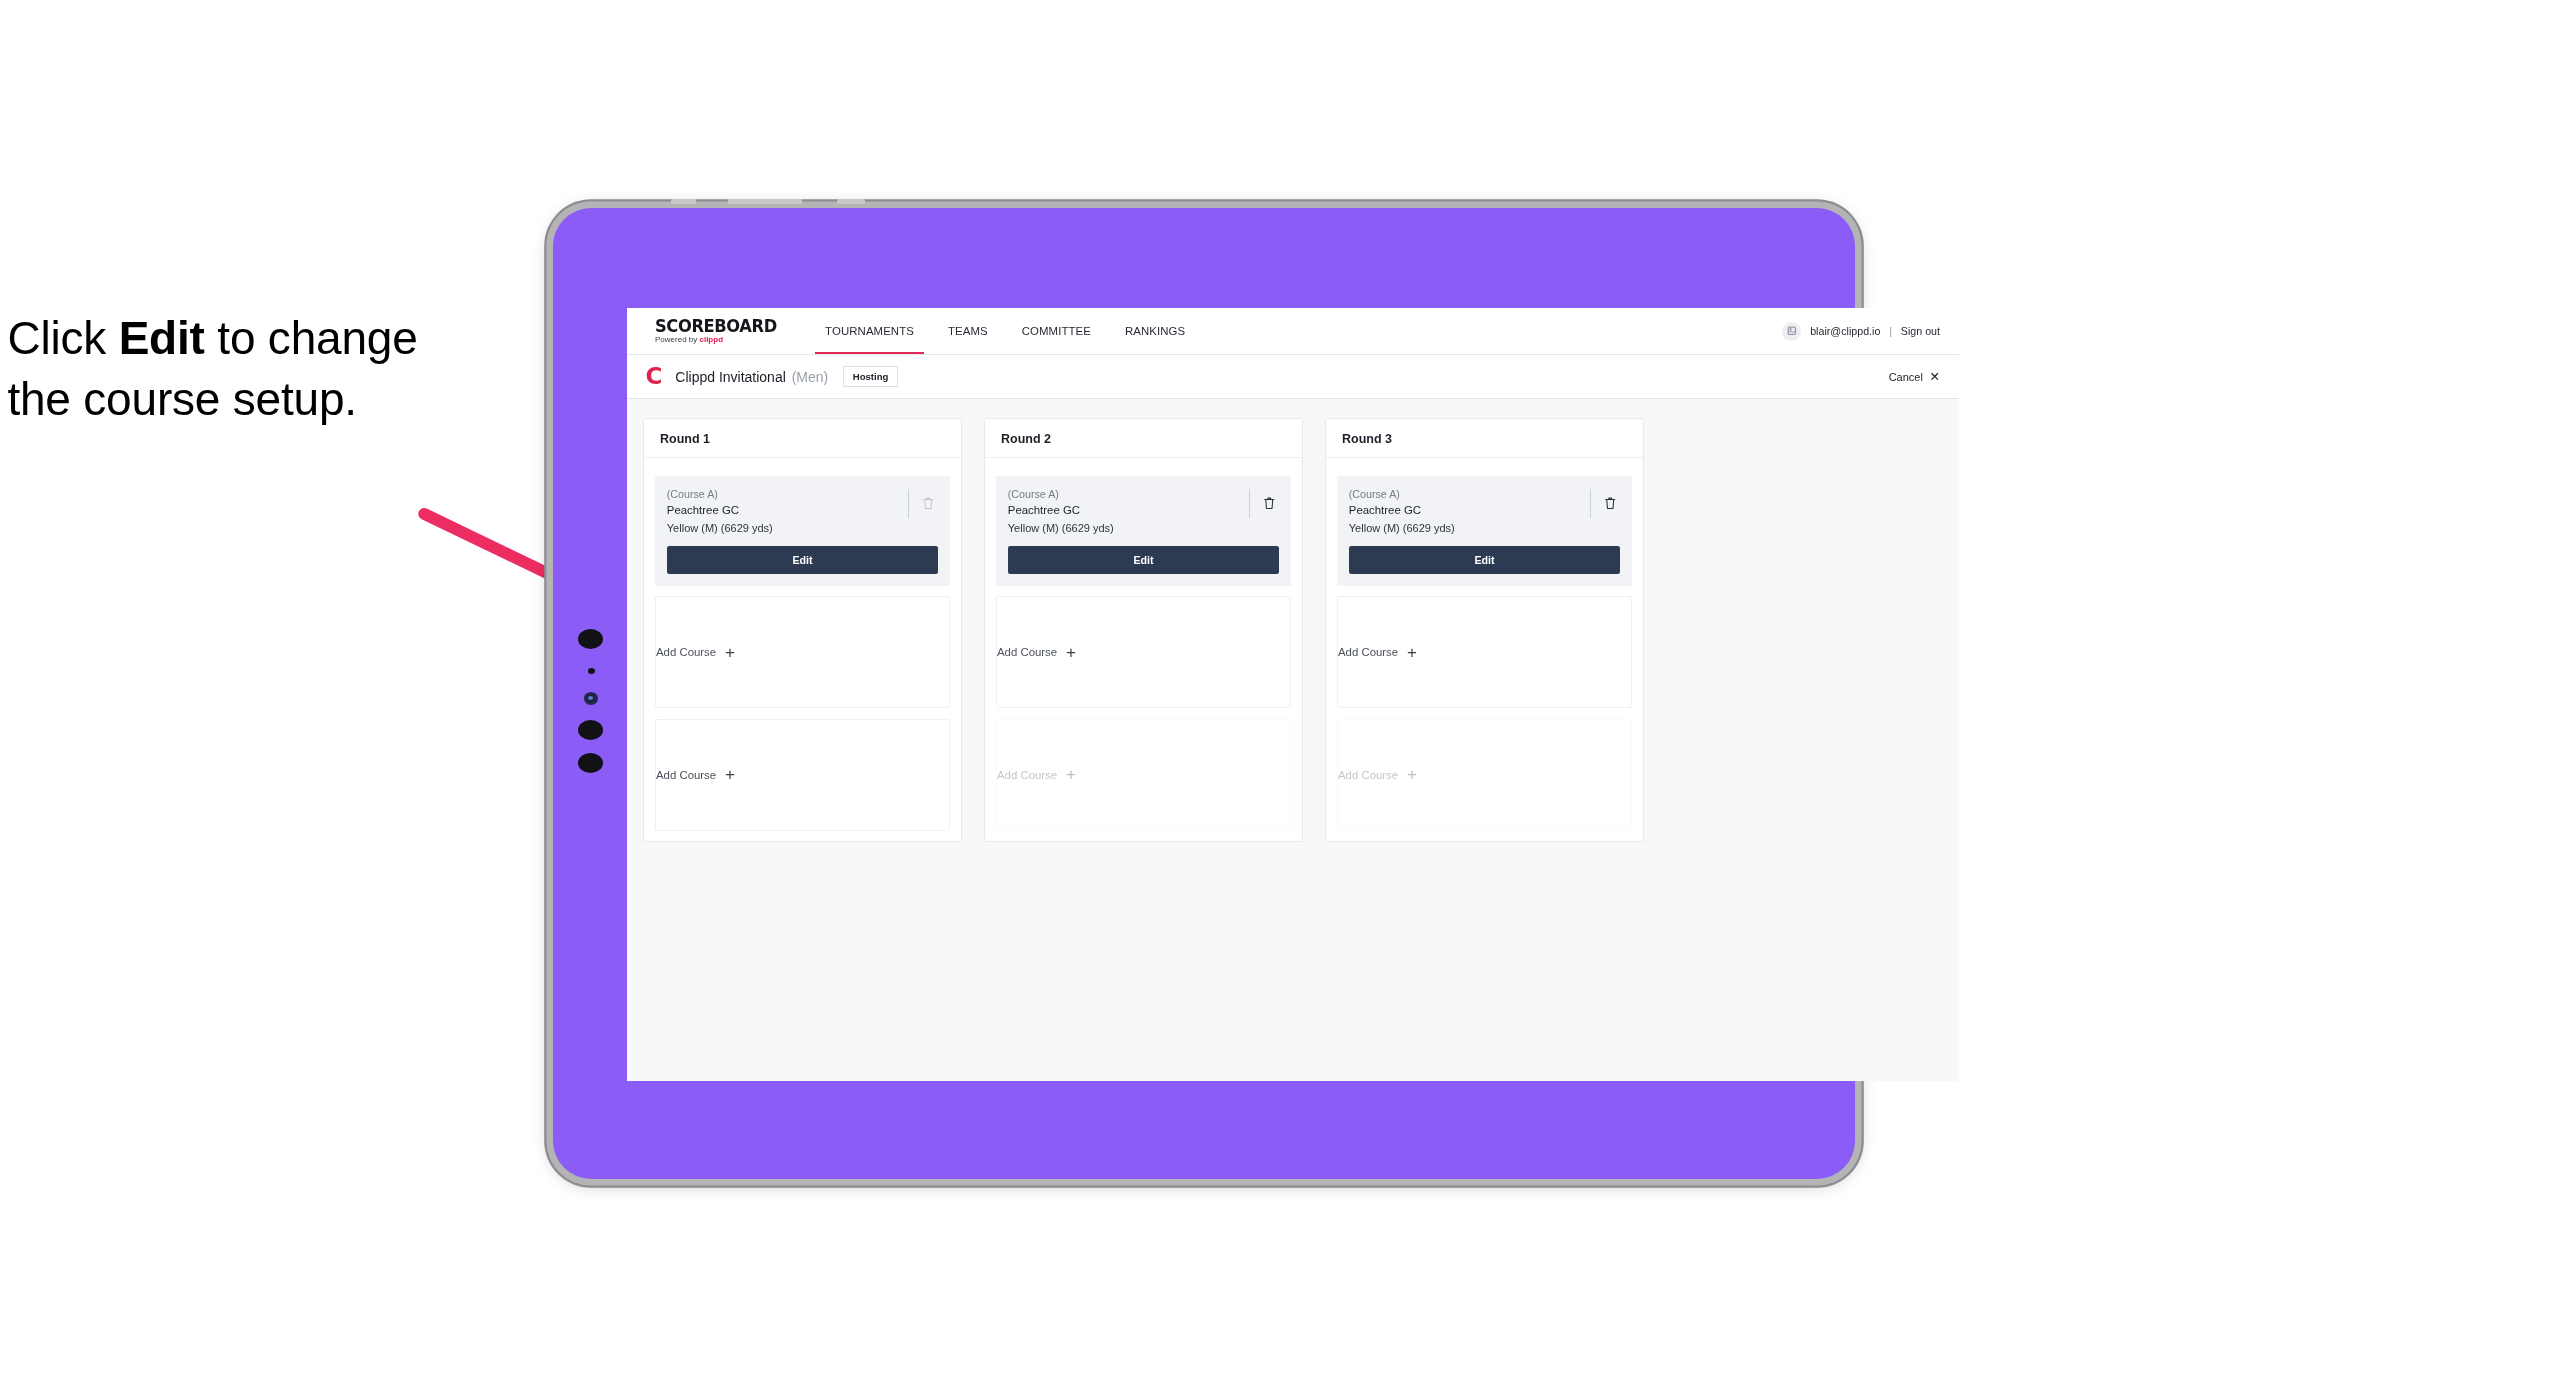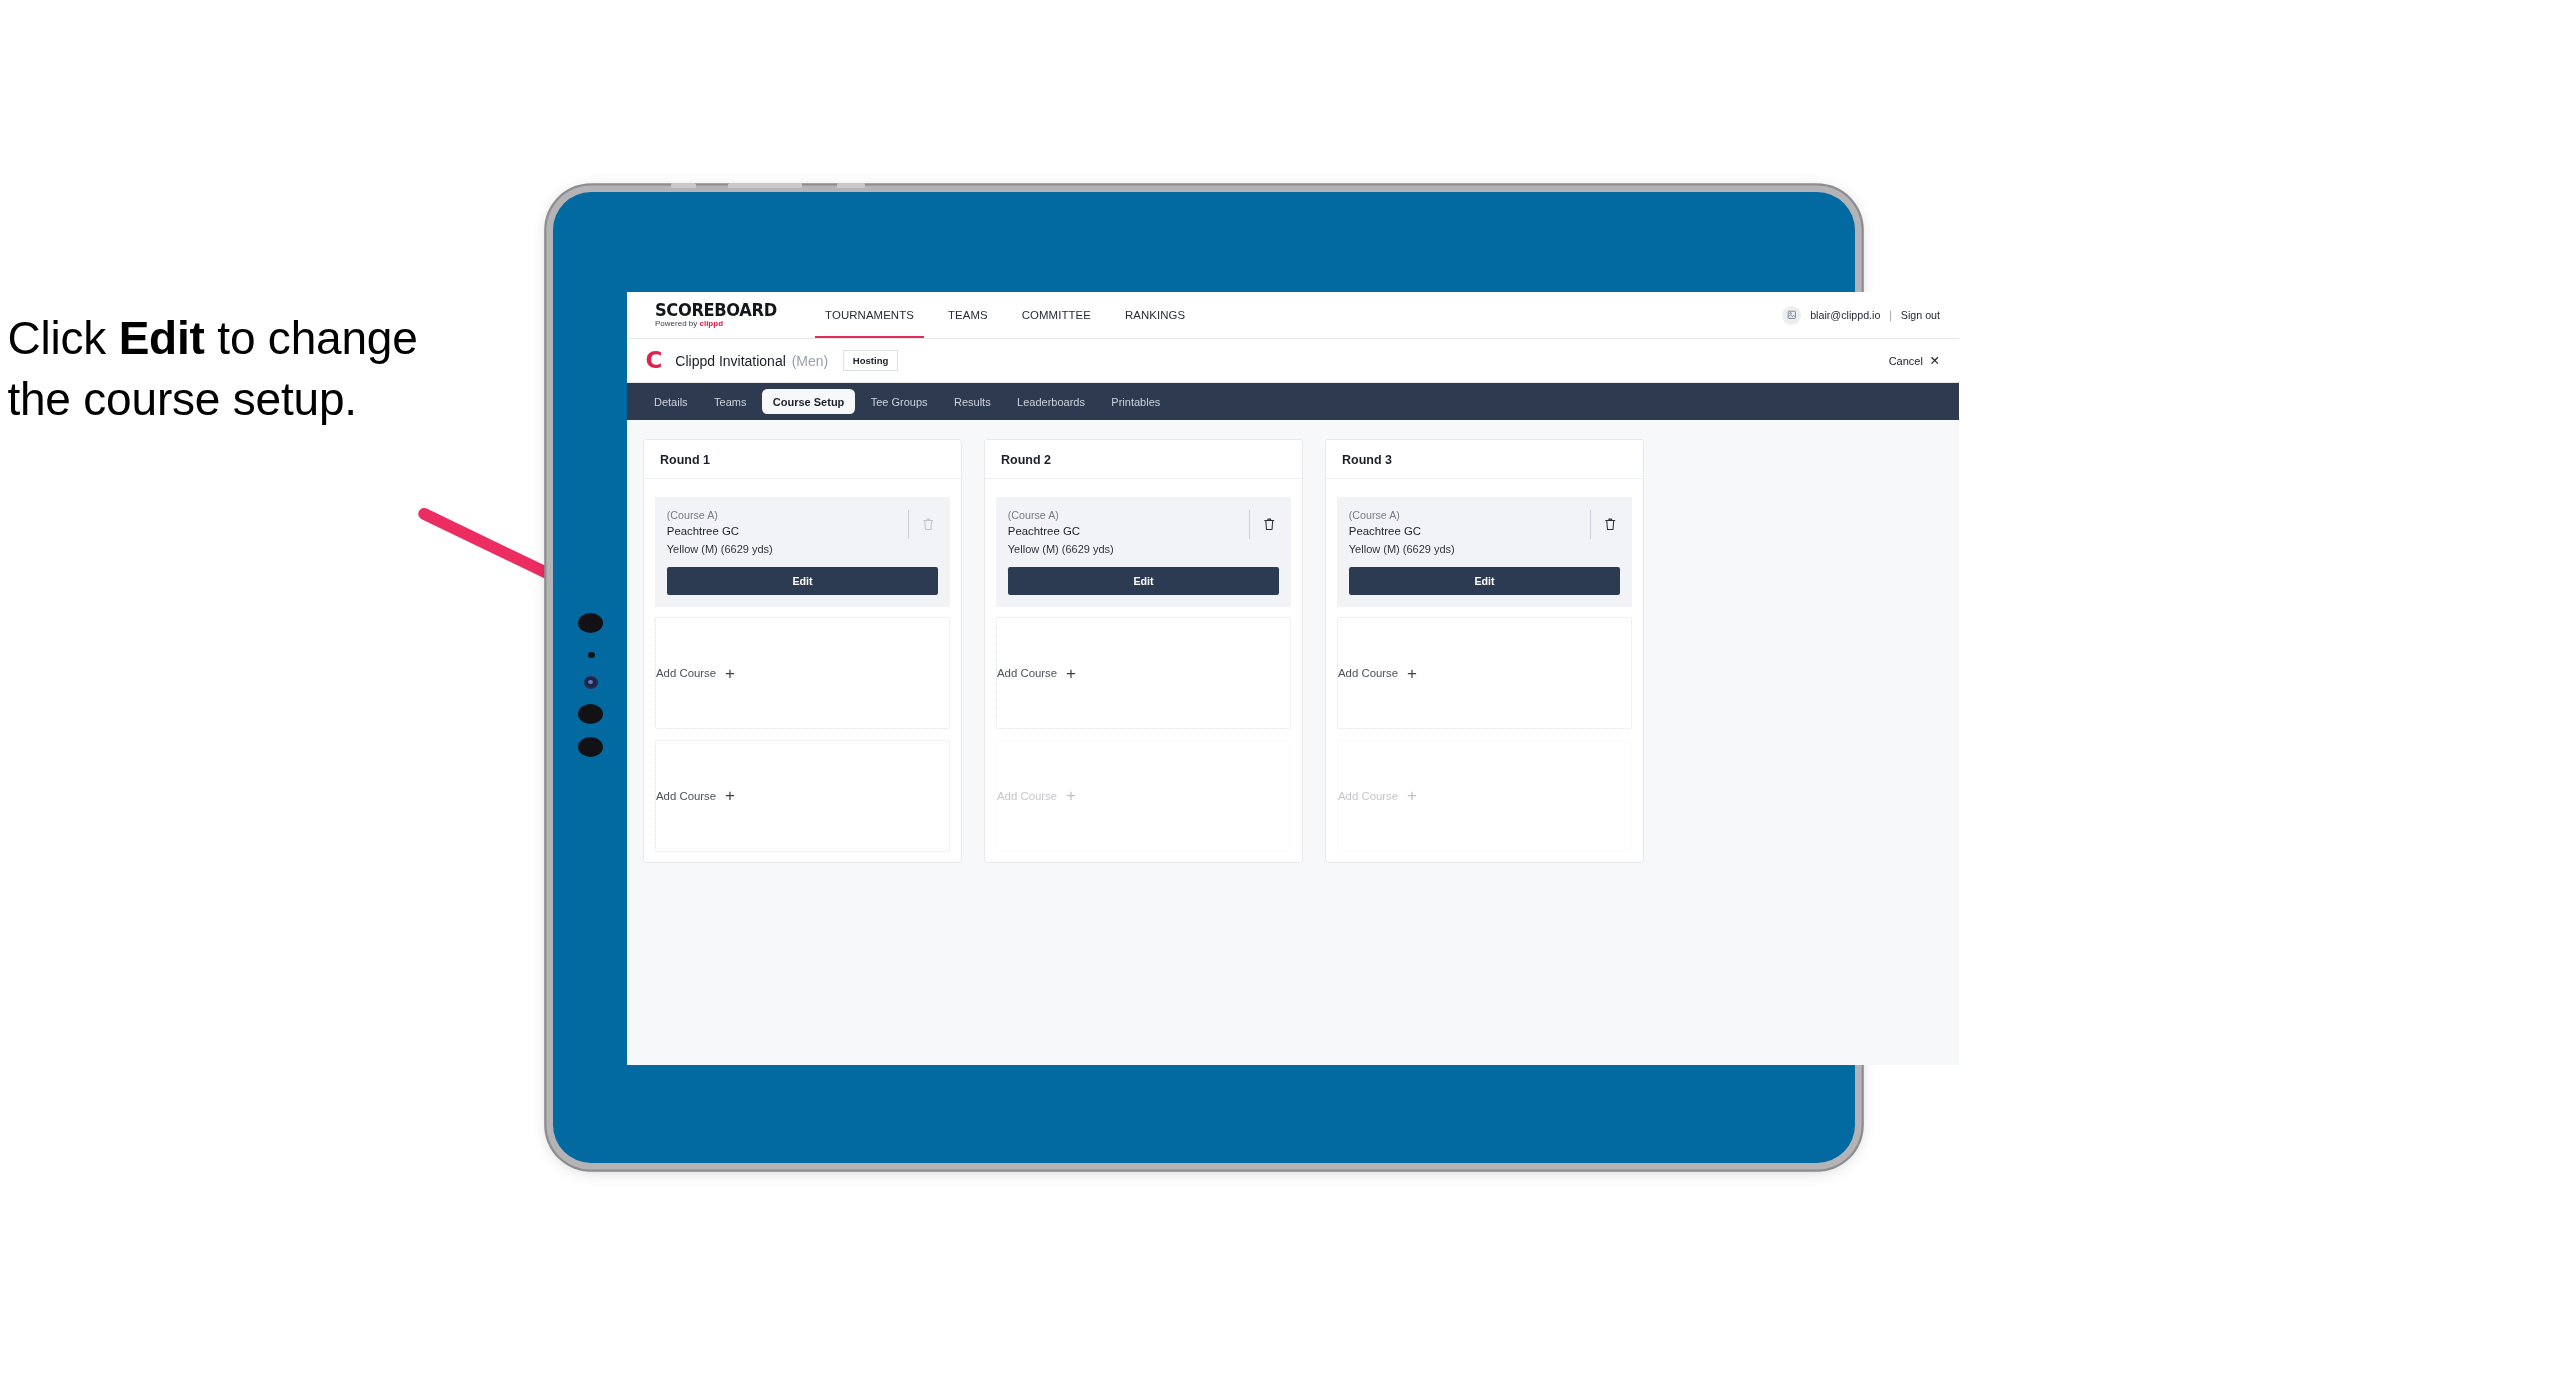--- a/index.html
+++ b/index.html
@@ -26,23 +26,23 @@
   .arrow-svg {
     position: absolute;
     left: 383px; top: 471px;
     width: 309px; height: 155px;
     pointer-events: none;
   }
 
   
   .device {
     position: absolute;
-    left: 553px; top: 192px;
+    left: 553px; top: 208px;
     width: 1302px; height: 971px;
-    background: #0369a1;
+    background: #8b5cf6;
     border-radius: 38px;
     box-shadow: 0 0 0 6.6px #b4b4b6, 0 0 0 8.8px #8d8d91, 0 2.9px 19px rgba(0,0,0,0.35);
   }
   .device-top-buttons {
     position: absolute; top: -8.8px; left: 118px;
     width: 243px; height: 5.9px;
   }
   .tbtn { position: absolute; top: 0; height: 5.2px; background: #c9c9cc; border-radius: 1.5px 1.5px 0 0; }
   .tbtn.a { left: 0;   width: 25px; }
   .tbtn.b { left: 57px; width: 74px; }
@@ -293,29 +293,20 @@
       <div class="clogo">C</div>
       <div class="event-name">Clippd Invitational</div>
       <div class="event-gender">(Men)</div>
       <div class="hosting-badge">Hosting</div>
       <div class="cancel">
         <span>Cancel</span>
         <span class="x">✕</span>
       </div>
     </div>
 
-    <div class="tabbar">
-      <div class="tab">Details</div>
-      <div class="tab">Teams</div>
-      <div class="tab active">Course Setup</div>
-      <div class="tab">Tee Groups</div>
-      <div class="tab">Results</div>
-      <div class="tab">Leaderboards</div>
-      <div class="tab">Printables</div>
-    </div>
 
     <div class="board">
 
       <div class="round-col">
         <div class="round-head">
           <div class="round-title">Round 1</div>
         </div>
         <div class="course-card">
           <div class="course-head">
             <div class="course-texts">

